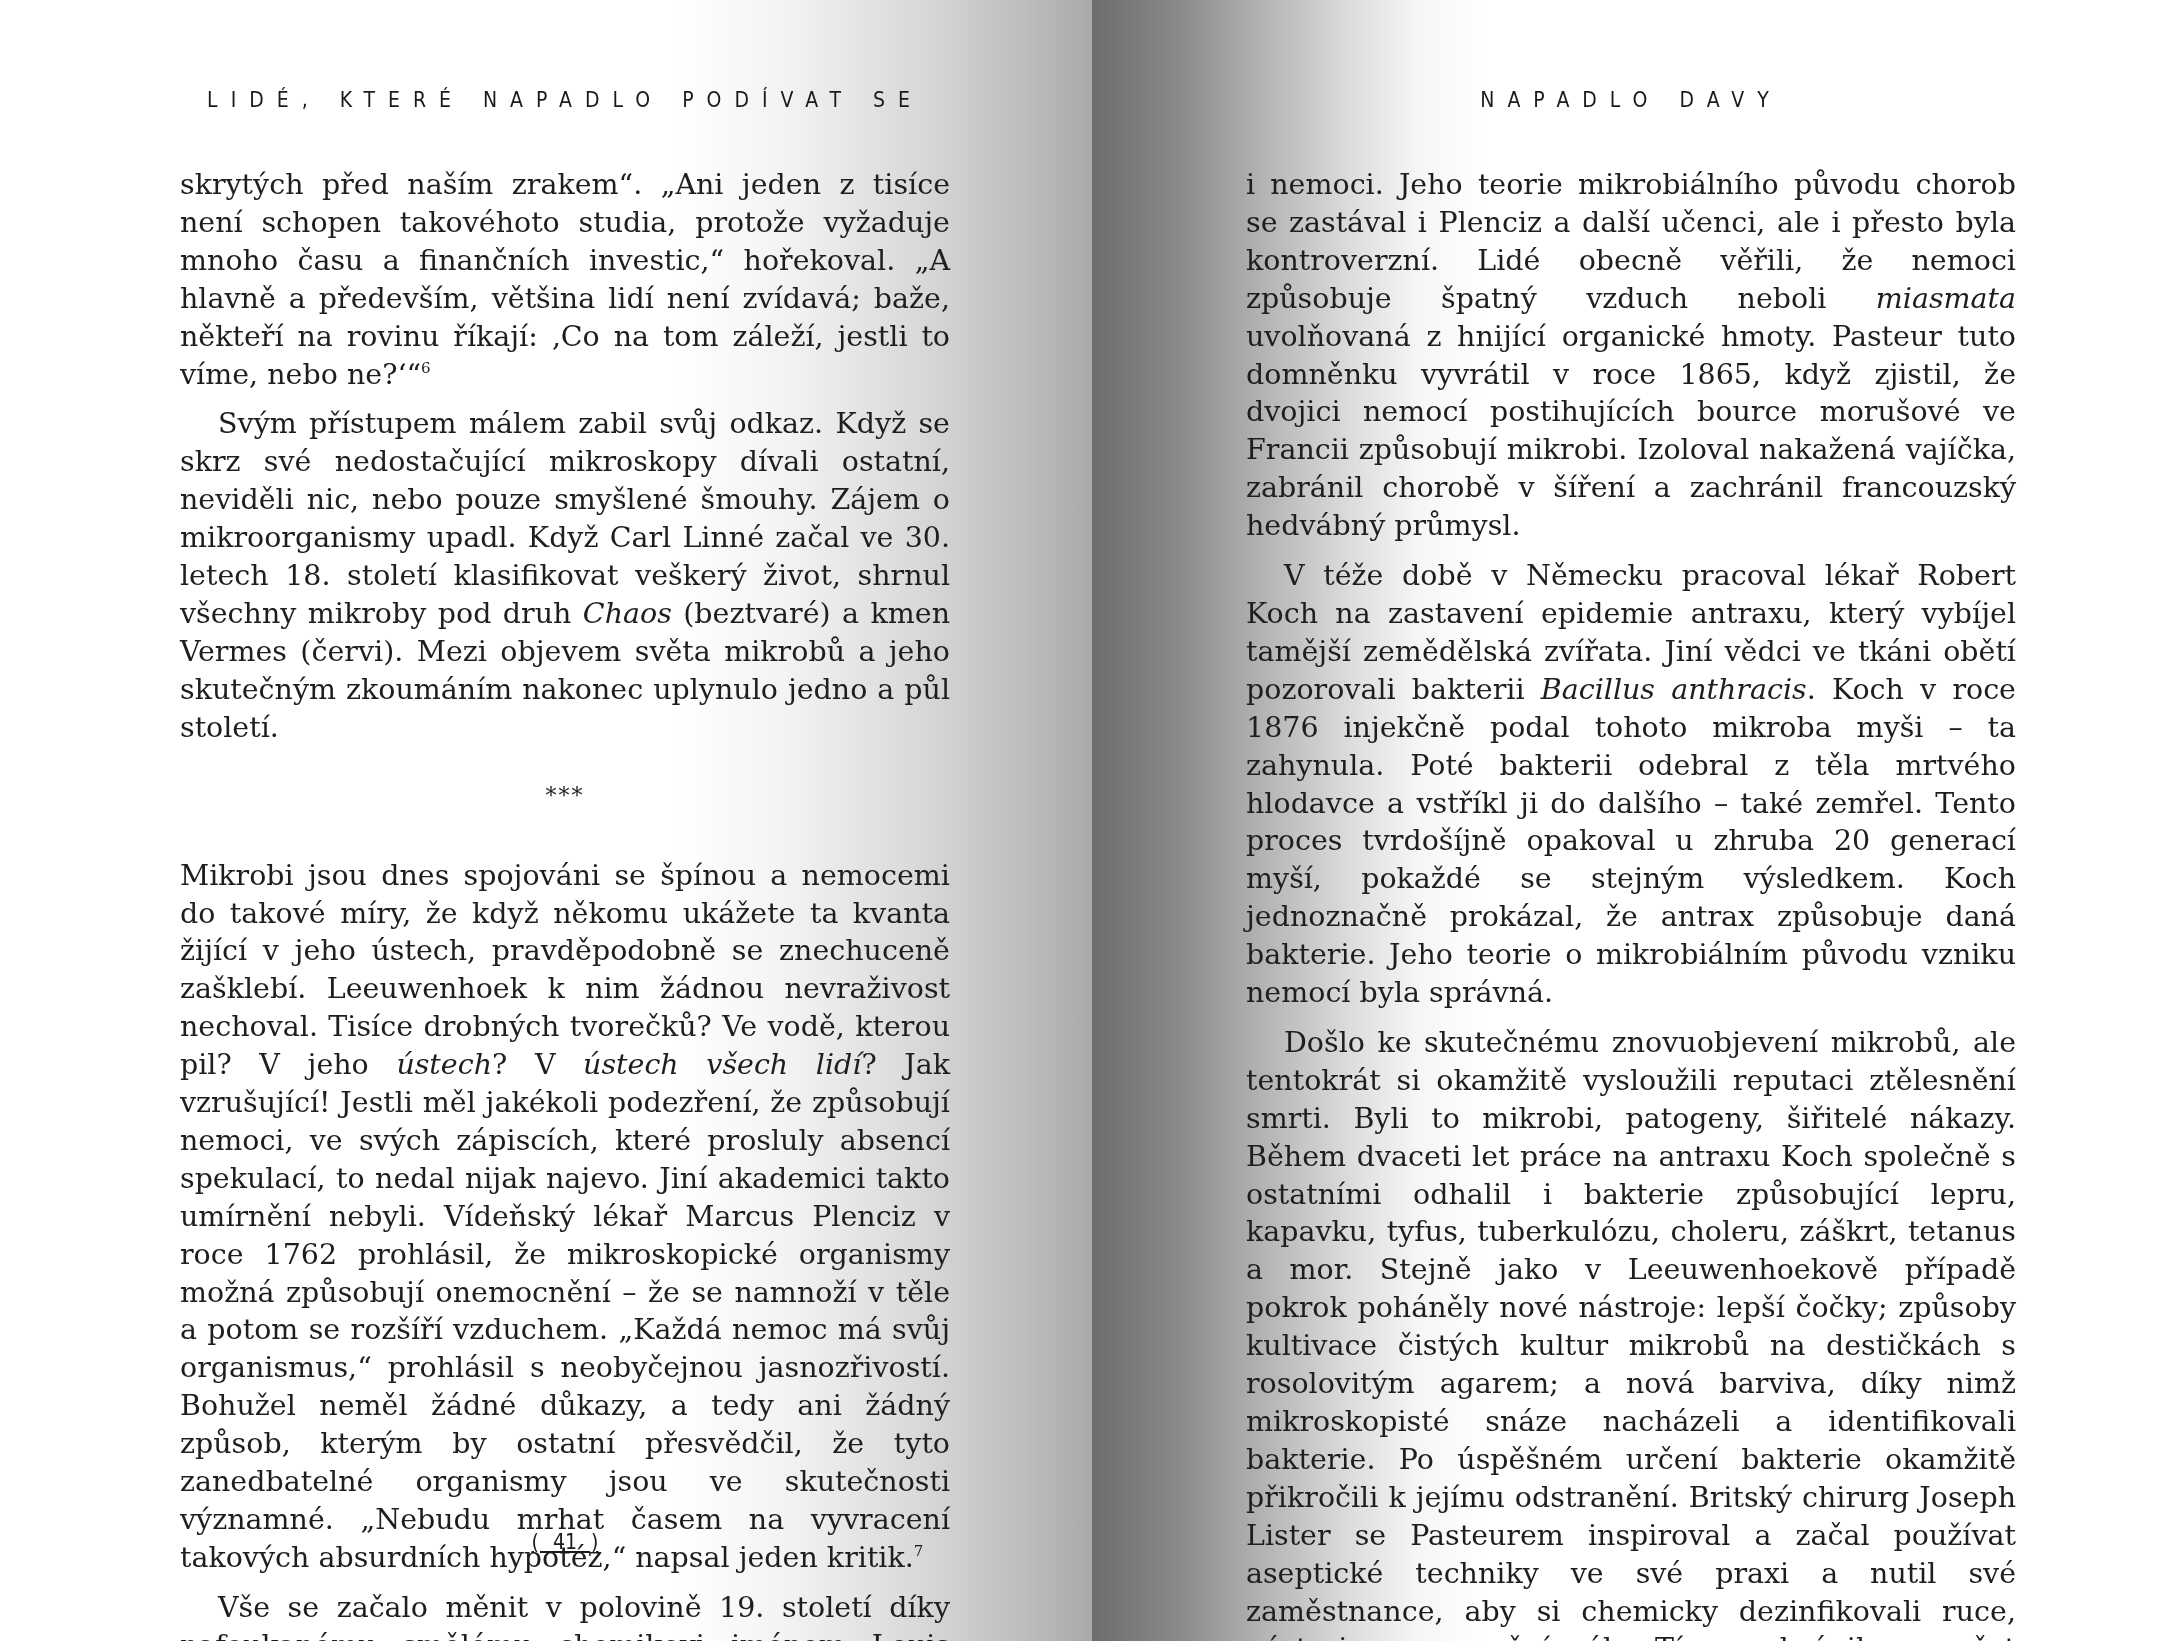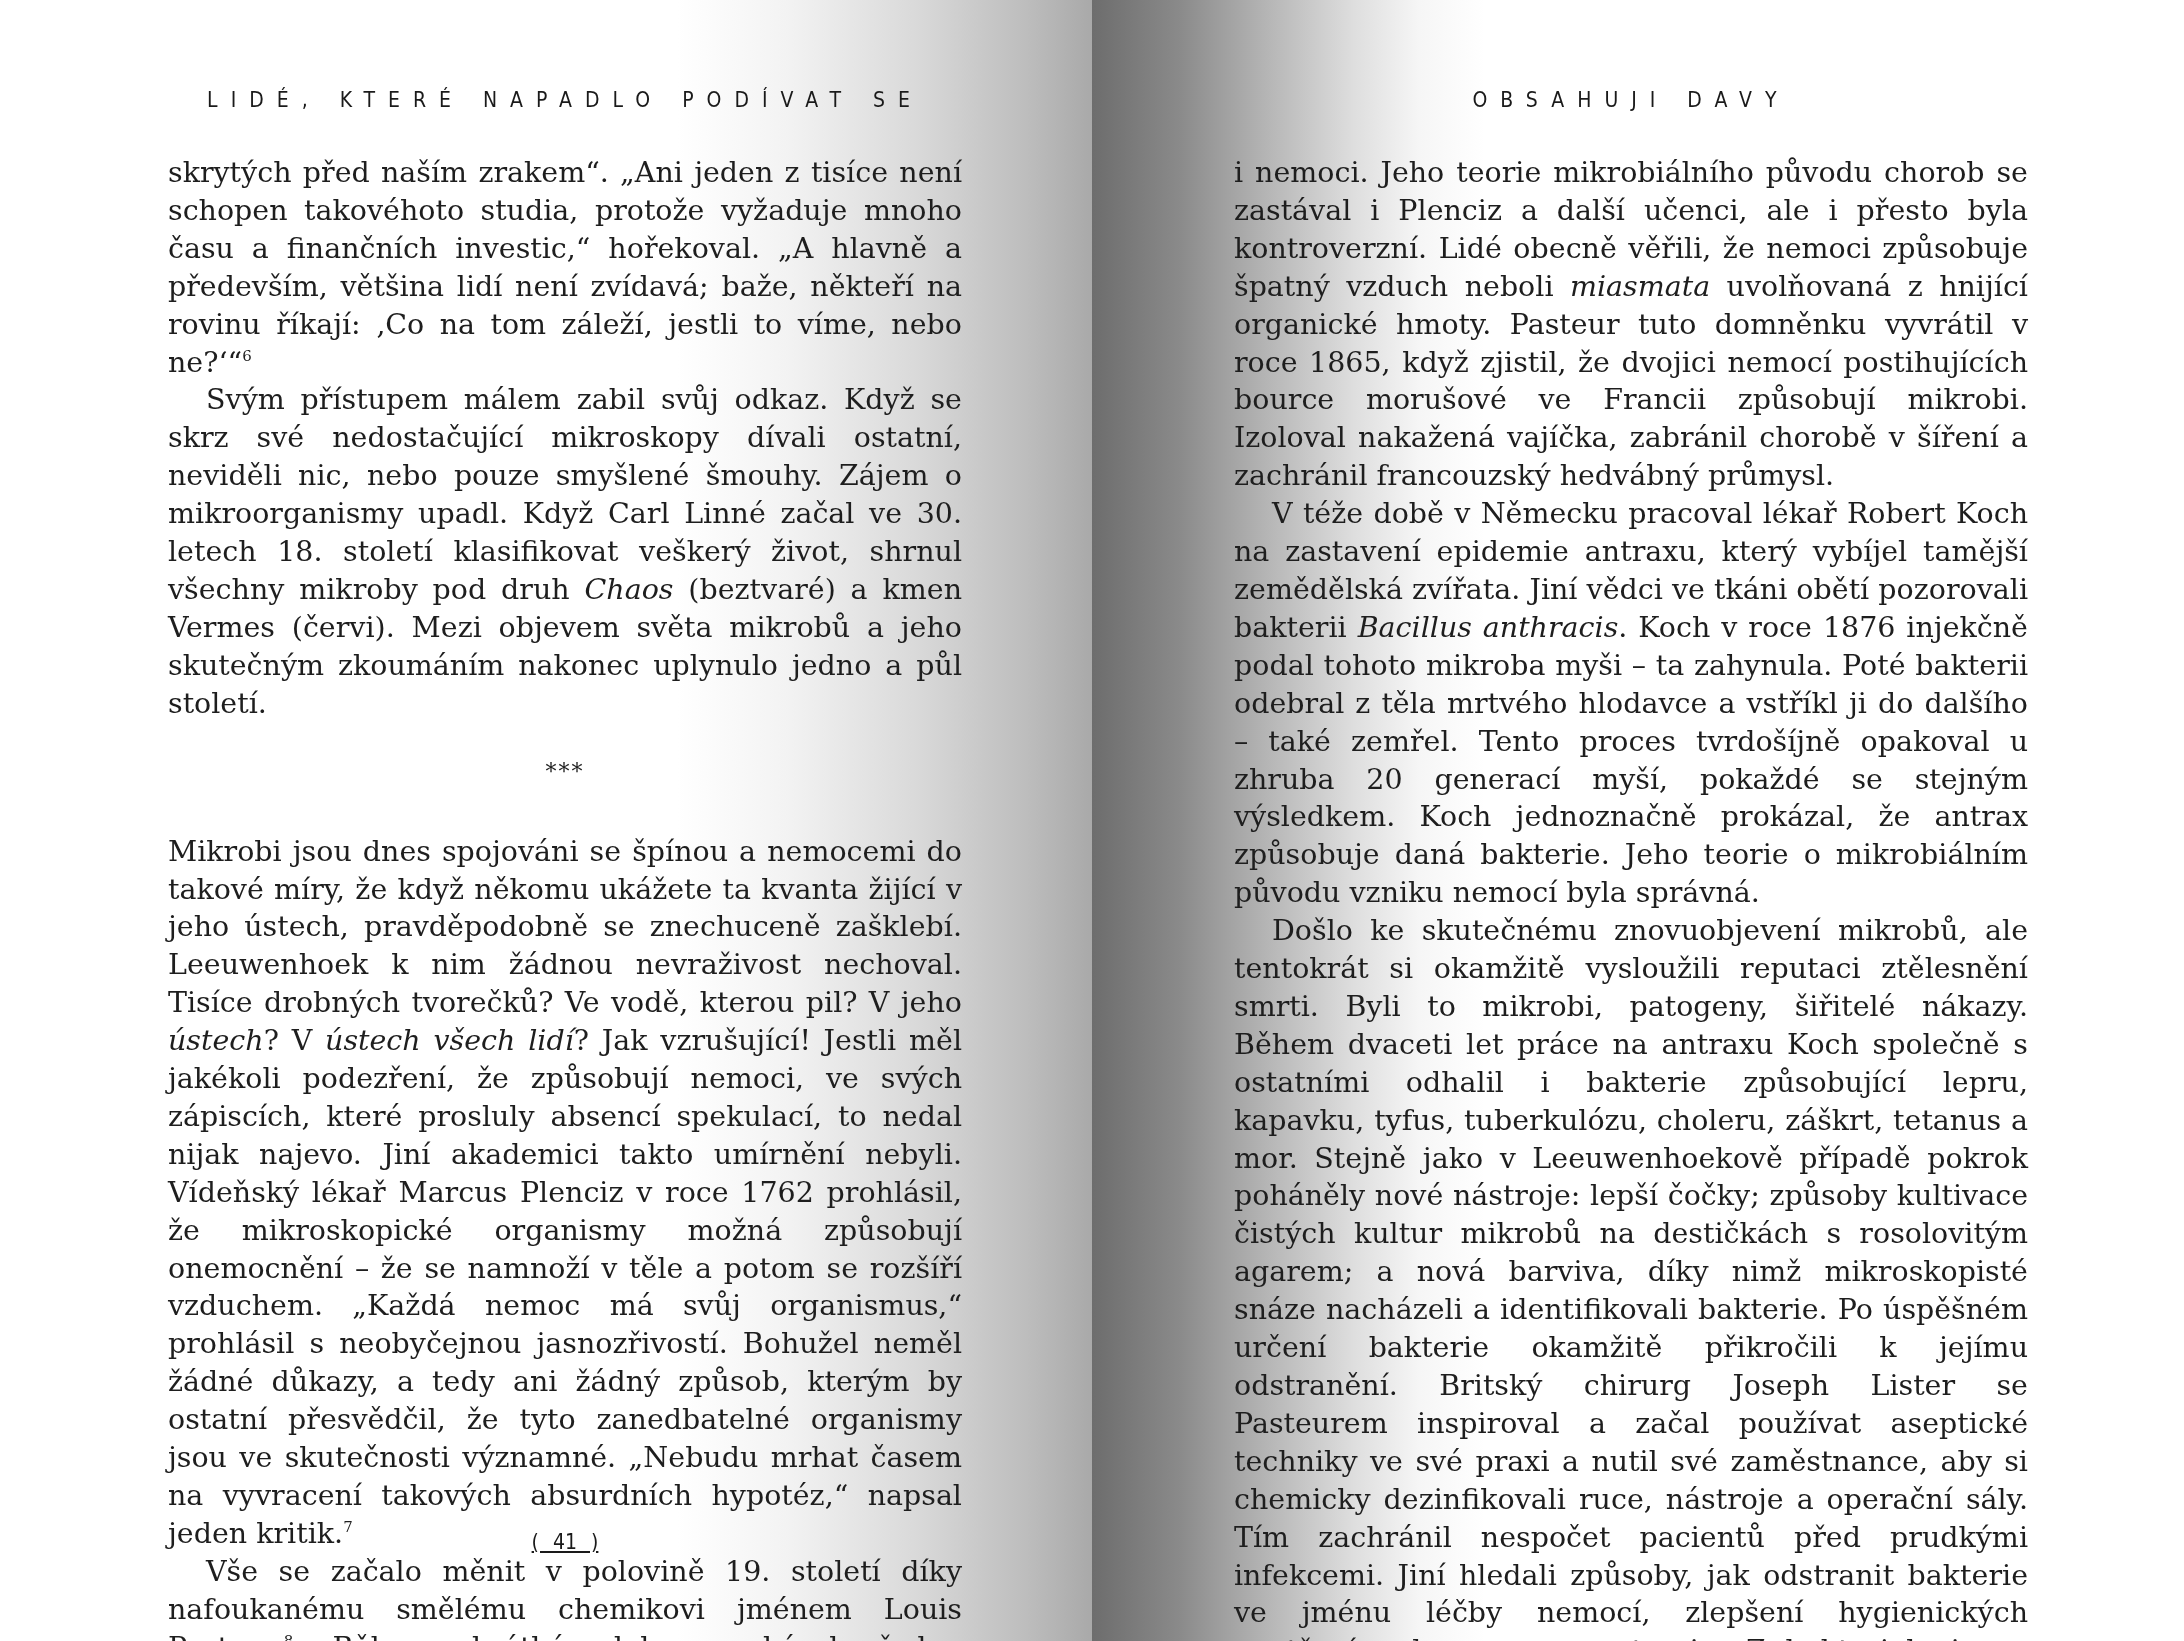--- a/index.html
+++ b/index.html
@@ -31,21 +31,21 @@
   .text-block {
     position: absolute; top: 154px;
     width: 794px;
     font-size: 28.5px;
     line-height: 37.9px;
     text-align: justify;
     hyphens: manual;
   }
   .page-left .text-block { left: 168px; }
   .page-right .text-block { left: 142px; }
-  .text-block p { margin: 0; }
+  .text-block p { margin: 12px; }
   .text-block p.indent { text-indent: 38px; }
   .text-block sup { font-size: 15px; line-height: 0; vertical-align: 11px; }
   .separator {
     text-align: center; font-size: 22px; letter-spacing: 2px;
     margin: 34px 0 46px 0; height: 30px; line-height: 30px;
   }
   em { font-style: italic; }
   .folio {
     position: absolute; top: 1530px;
     width: 794px; text-align: center;
@@ -72,21 +72,21 @@
       <div class="separator">***</div>
       <div>
           <p>Mikrobi jsou dnes spojováni se špínou a nemocemi do takové míry, že když někomu ukážete ta kvanta žijící v jeho ústech, pravděpodobně se znechuceně zašklebí. Leeuwenhoek k nim žádnou nevraživost nechoval. Tisíce drobných tvorečků? Ve vodě, kterou pil? V jeho <em>ústech</em>? V <em>ústech všech lidí</em>? Jak vzrušující! Jestli měl jakékoli podezření, že způsobují nemoci, ve svých zápiscích, které prosluly absencí spekulací, to nedal nijak najevo. Jiní akademici takto umírnění nebyli. Vídeňský lékař Marcus Plenciz v roce 1762 prohlásil, že mikroskopické organismy možná způsobují onemocnění – že se namnoží v těle a potom se rozšíří vzduchem. „Každá nemoc má svůj organismus,“ prohlásil s neobyčejnou jasnozřivostí. Bohužel neměl žádné důkazy, a tedy ani žádný způsob, kterým by ostatní přesvědčil, že tyto zanedbatelné organismy jsou ve skutečnosti významné. „Nebudu mrhat časem na vyvracení takových absurdních hypotéz,“ napsal jeden kritik.<sup>7</sup></p>
           <p class="indent" style="text-align-last: justify;">Vše se začalo měnit v polovině 19. století díky nafoukanému smělému chemikovi jménem Louis Pasteur.<sup>8</sup> Během krátké doby prokázal řadou experimentů, že bakterie jsou odpovědné za kvašení alkoholických nápojů a hnití masa. Tvrdil, že když už způsobují kvašení a hnilobu, pravděpodobně způsobují</p>
         </div>
     </div>
     <div class="folio">( 41 )</div>
   </div>
 
   <div class="page page-right">
-    <div class="running-head">OBSAHUJI DAVY</div>
+    <div class="running-head">NAPADLO DAVY</div>
     <div class="text-block">
       <div>
           <p>i nemoci. Jeho teorie mikrobiálního původu chorob se zastával i Plenciz a další učenci, ale i přesto byla kontroverzní. Lidé obecně věřili, že nemoci způsobuje špatný vzduch neboli <em>miasmata</em> uvolňovaná z hnijící organické hmoty. Pasteur tuto domněnku vyvrátil v roce 1865, když zjistil, že dvojici nemocí postihujících bource morušové ve Francii způsobují mikrobi. Izoloval nakažená vajíčka, zabránil chorobě v šíření a zachránil francouzský hedvábný průmysl.</p>
           <p class="indent">V téže době v Německu pracoval lékař Robert Koch na zastavení epidemie antraxu, který vybíjel tamější zemědělská zvířata. Jiní vědci ve tkáni obětí pozorovali bakterii <em>Bacillus anthracis</em>. Koch v roce 1876 injekčně podal tohoto mikroba myši – ta zahynula. Poté bakterii odebral z těla mrtvého hlodavce a vstříkl ji do dalšího – také zemřel. Tento proces tvrdošíjně opakoval u zhruba 20 generací myší, pokaždé se stejným výsledkem. Koch jednoznačně prokázal, že antrax způsobuje daná bakterie. Jeho teorie o mikrobiálním původu vzniku nemocí byla správná.</p>
           <p class="indent">Došlo ke skutečnému znovuobjevení mikrobů, ale tentokrát si okamžitě vysloužili reputaci ztělesnění smrti. Byli to mikrobi, patogeny, šiřitelé nákazy. Během dvaceti let práce na antraxu Koch společně s ostatními odhalil i bakterie způsobující lepru, kapavku, tyfus, tuberkulózu, choleru, záškrt, tetanus a mor. Stejně jako v Leeuwenhoekově případě pokrok poháněly nové nástroje: lepší čočky; způsoby kultivace čistých kultur mikrobů na destičkách s rosolovitým agarem; a nová barviva, díky nimž mikroskopisté snáze nacházeli a identifikovali bakterie. Po úspěšném určení bakterie okamžitě přikročili k jejímu odstranění. Britský chirurg Joseph Lister se Pasteurem inspiroval a začal používat aseptické techniky ve své praxi a nutil své zaměstnance, aby si chemicky dezinfikovali ruce, nástroje a operační sály. Tím zachránil nespočet pacientů před prudkými infekcemi. Jiní hledali způsoby, jak odstranit bakterie ve jménu léčby nemocí, zlepšení hygienických opatření a konzervace potravin. Z bakteriologie se stala aplikovaná věda, která se mikrobům věnovala proto, aby je zapudila nebo zničila.</p>
         </div>
     </div>
   </div>
 
 </div>

